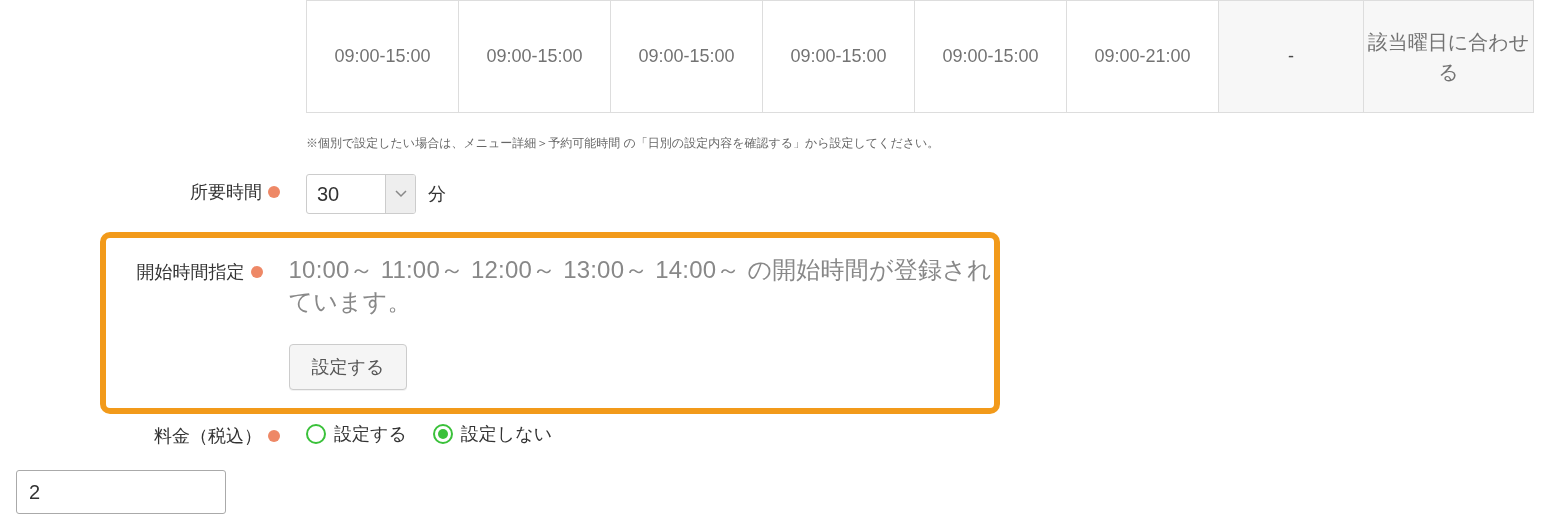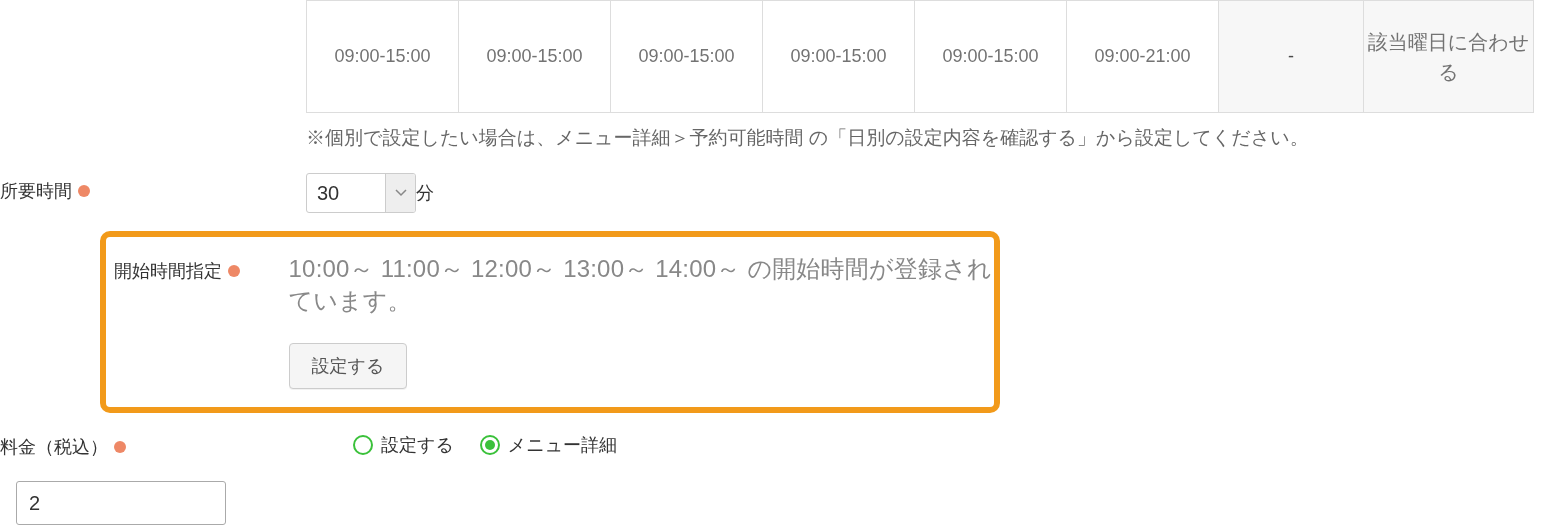--- a/index.html
+++ b/index.html
@@ -23,41 +23,41 @@
       text-align: center;
       vertical-align: middle;
     }
     .sched-table td.shaded { background: #f7f7f7; }
     .sched-link { color: #737373; font-size: 18px; text-decoration: none; text-align: right; }
     .sched-last { color: #4a4a4a; font-size: 18px; }
     .sched-msg { color: #737373; font-size: 20px; line-height: 1.5; }
 
     .note {
       margin-left: 306px;
-      margin-top: 12px;
-      font-size: 19px;
+      margin-top: 22px;
+      font-size: 12px;
       color: #666;
     }
 
     
     .form-row {
       display: flex;
       align-items: flex-start;
       margin-top: 22px;
       padding-left: 0;
     }
     .form-label {
       width: 290px;
       text-align: right;
       padding-right: 10px;
       font-size: 18px;
       color: #333;
       padding-top: 6px;
       display: flex;
-      justify-content: flex-start;
+      justify-content: flex-end;
       align-items: center;
       gap: 6px;
     }
     .req-dot {
       display: inline-block;
       width: 12px; height: 12px;
       border-radius: 50%;
       background: #ee8866;
     }
     .help-dot {
@@ -71,21 +71,21 @@
       font-size: 14px;
       font-weight: bold;
     }
     .form-value {
       margin-left: 16px;
       display: flex;
       flex-direction: column;
       gap: 12px;
     }
 
-    .select-wrap { display: inline-flex; align-items: center; }
+    .select-wrap { display: inline-flex; align-items: center; gap: 12px; }
     .select-box {
       display: inline-flex;
       align-items: stretch;
       border: 1px solid #ccc;
       border-radius: 3px;
       height: 40px;
       overflow: hidden;
     }
     .select-text {
       padding: 6px 10px;
@@ -206,36 +206,36 @@
       </div>
       <div class="form-value">
         <div class="start-times-text">10:00～   11:00～   12:00～   13:00～   14:00～   の開始時間が登録されています。</div>
         <div>
           <button class="config-button">設定する</button>
         </div>
       </div>
     </div>
   </div>
 
-  <div class="form-row" style="margin-top:16px;gap:47px;">
+  <div class="form-row" style="margin-top:4px;">
     <div class="form-label">
       <span>料金（税込）</span>
       <span class="req-dot"></span>
     </div>
     <div class="form-value">
       <div class="radio-group">
         <label class="radio-item">
           <span class="radio-outer unchecked"></span>
           <span>設定する</span>
         </label>
         <label class="radio-item">
           <span class="radio-outer checked">
               <span class="radio-inner"></span>
             </span>
-          <span>メニュー詳細</span>
+          <span>設定しない</span>
         </label>
       </div>
     </div>
   </div>
 
 
   <div class="form-row">
     <div class="form-value">
       <input class="text-input" type="text" value="2" style="">
 

